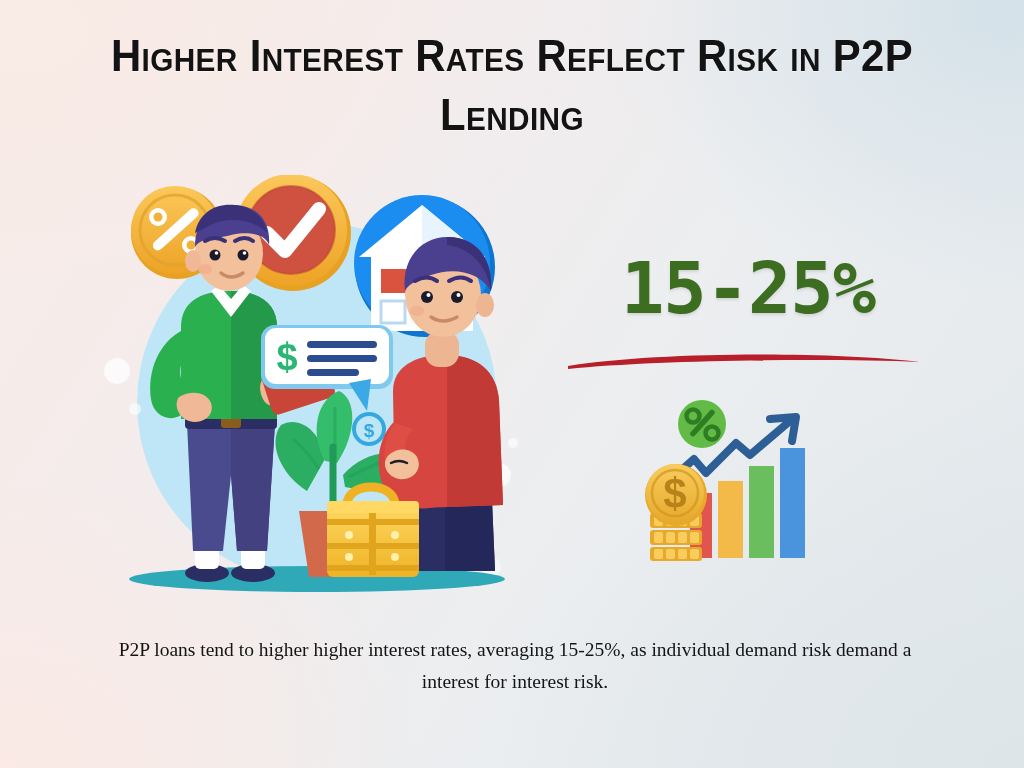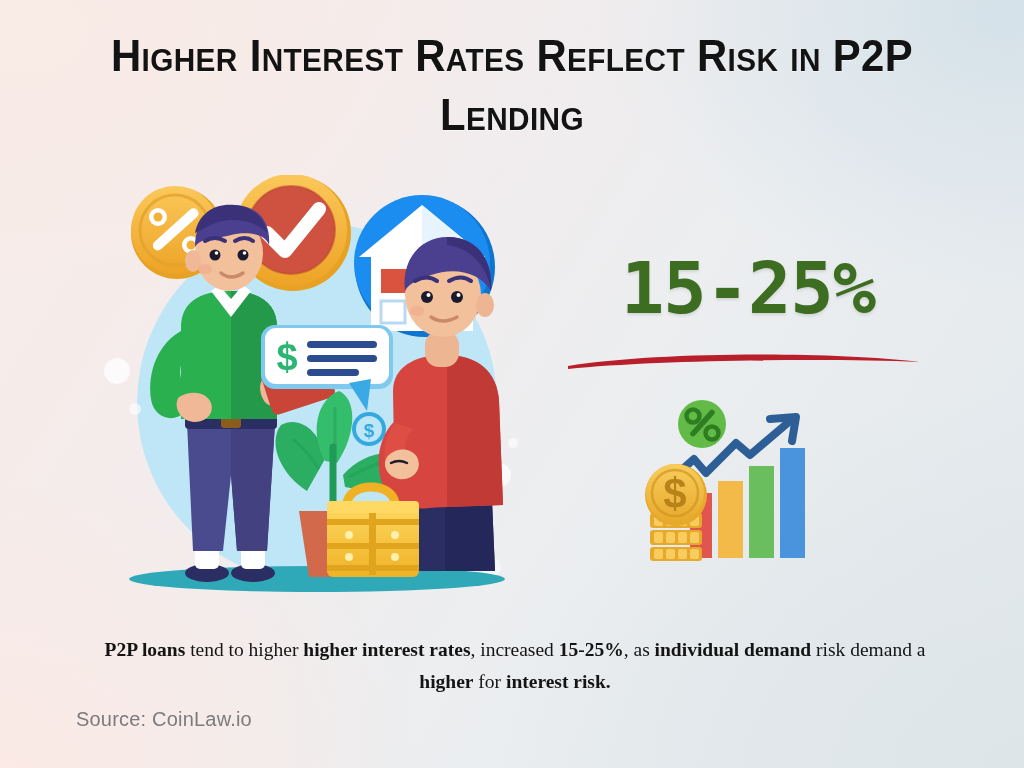--- a/index.html
+++ b/index.html
@@ -95,21 +95,21 @@
     position: absolute;
     left: 92px;
     top: 634px;
     width: 846px;
     text-align: center;
     font-family: "Liberation Serif", serif;
     font-size: 19.5px;
     line-height: 1.62;
     color: #141414;
   }
-  .caption b { font-weight: 700; }
+  .caption b { font-weight: 400; }
 
   
   .source {
     position: absolute;
     left: 76px;
     top: 708px;
     font-family: "Liberation Sans", sans-serif;
     font-size: 20px;
     color: #7c7b7d;
     letter-spacing: 0.2px;
@@ -357,17 +357,16 @@
 
       <g>
         <circle cx="44" cy="102" r="31" fill="#e7a92c"></circle>
         <circle cx="43" cy="100" r="29" fill="url(#coinG2)"></circle>
         <circle cx="43" cy="100" r="23" fill="none" stroke="#d09520" stroke-width="2.5" opacity="0.7"></circle>
         <text x="43" y="115" font-family="Liberation Sans, sans-serif" font-size="42" font-weight="700" fill="#b8821a" text-anchor="middle">$</text>
       </g>
     </svg>
   </div>
 
-  <div class="caption"><b>P2P loans</b><span> tend to higher </span><b>higher interest rates</b><span>, increased </span><b>15-25%</b><span>, as </span><b>individual demand</b><span> risk demand a </span><b>higher</b><span> for </span><b>interest risk.</b></div>
-
-  <div class="source">Source: CoinLaw.io</div>
+  <div class="caption"><b>P2P loans</b><span> tend to higher </span><b>higher interest rates</b><span>, averaging </span><b>15-25%</b><span>, as </span><b>individual demand</b><span> risk demand a </span><b>interest</b><span> for </span><b>interest risk.</b></div>
+
 
 </div>
 
 </body></html>

